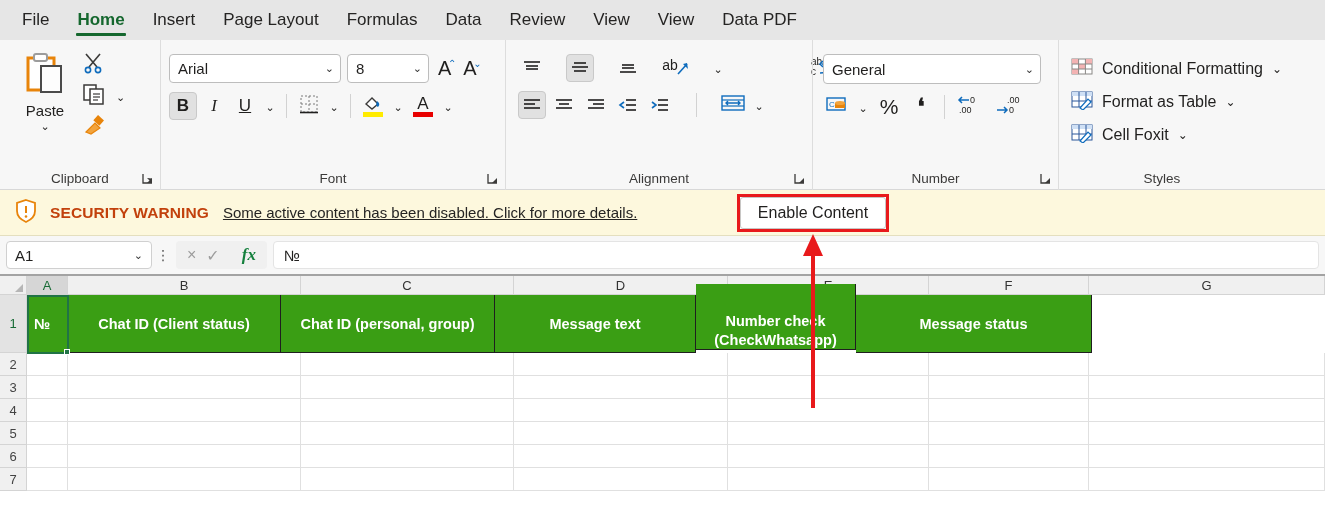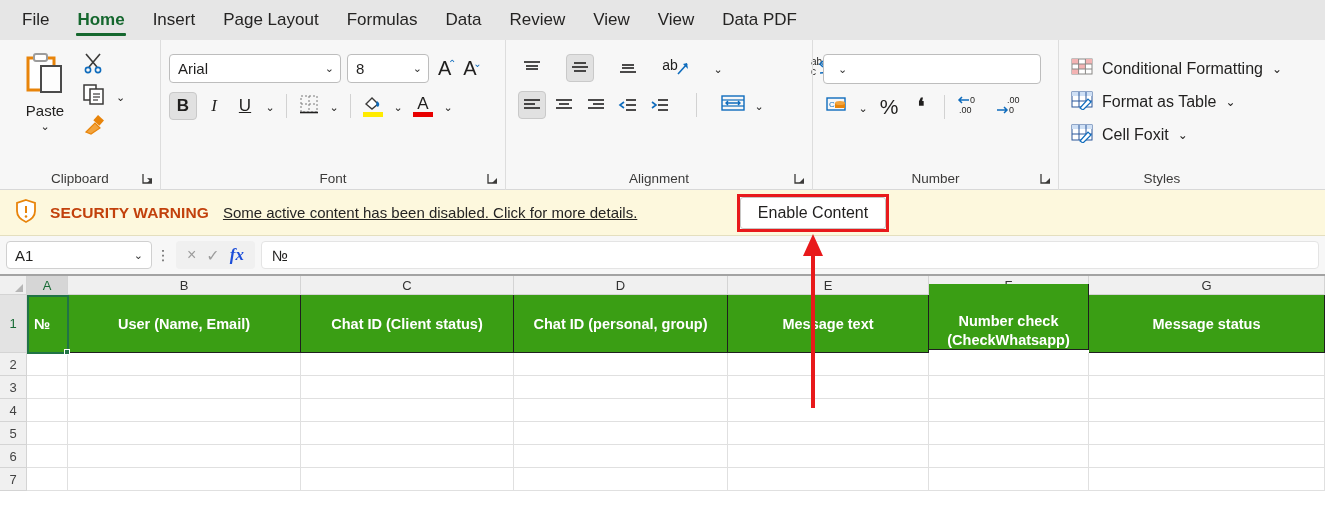--- a/index.html
+++ b/index.html
@@ -156,21 +156,21 @@
   }
   .namebox .nbv { flex: 1; }
   .namebox .nbc { font-size: 11px; color: #333; }
   .kebab { width: 22px; text-align: center; font-size: 14px; color: #555; line-height: 10px; letter-spacing: 0; }
   .fbtns {
     display: flex; align-items: center; gap: 10px;
     background: #f0f0f0; border-radius: 4px;
     height: 28px; padding: 0 11px; margin-left: 2px;
   }
   .fbtns .fi { font-size: 16px; color: #9c9c9c; }
-  .fbtns .fx { font-size: 17px; font-style: italic; font-weight: bold; color: #1d4ed8; font-family: "Liberation Serif", serif; }
+  .fbtns .fx { font-size: 17px; font-style: italic; font-weight: bold; color: #15803d; font-family: "Liberation Serif", serif; margin-left: 12px; }
   .finput {
     flex: 1; height: 28px; background: #fff;
     border: 1px solid #e4e4e4; border-radius: 4px; margin-left: 6px;
     display: flex; align-items: center; padding: 0 10px;
     font-size: 15px; color: #201f1e;
   }
 
   
   .grid { position: relative; height: 226px; background: #fff; overflow: hidden; }
   .colhdr { display: flex; height: 19px; background: #f0f0f0; }
@@ -478,20 +478,21 @@
         <svg width="13" height="13" viewBox="0 0 13 13">
             <path d="M2 2 V11 H11" fill="none" stroke="#3b3a39" stroke-width="1.3"></path>
             <path d="M11 11 L6 11 L11 6 Z" fill="#3b3a39"></path>
           </svg>
       </div>
     </div>
 
     <div class="group g-num">
       <div class="num-row1">
         <div class="combo numfmt">
+          <span class="val">General</span>
           <span class="cv">⌄</span>
         </div>
       </div>
       <div class="num-row2">
         <div class="btn">
           <span>
             <svg width="24" height="20" viewBox="0 0 24 20">
               <rect x="2" y="3" width="18" height="12" fill="none" stroke="#0f6cbd" stroke-width="1.4"></rect>
               <text x="4" y="12" font-size="8" fill="#0f6cbd" font-family="Liberation Sans">C</text>
               <ellipse cx="15" cy="11" rx="5" ry="2" fill="#e8840a"></ellipse>
@@ -640,21 +641,20 @@
         <div class="rh" style="height:23px">4</div>
         <div class="rh" style="height:23px">5</div>
         <div class="rh" style="height:23px">6</div>
         <div class="rh" style="height:23px">7</div>
       </div>
 
       <div class="cells">
 
         <div class="row">
           <div class="hcell leftpad" style="width:41px;height:58px">№</div>
-          <div class="hcell" style="width:233px;height:58px">User (Name, Email)</div>
           <div class="hcell" style="width:213px;height:58px">Chat ID (Client status)</div>
           <div class="hcell" style="width:214px;height:58px">Chat ID (personal, group)</div>
           <div class="hcell" style="width:201px;height:58px">Message text</div>
           <div class="hcell clip" style="width:160px;height:66px;margin-top:-11px;padding-top:28px">Number check (CheckWhatsapp)</div>
           <div class="hcell" style="width:236px;height:58px">Message status</div>
         </div>
 
         <div class="row">
           <div class="cell" style="width:41px;height:23px"></div>
           <div class="cell" style="width:233px;height:23px"></div>

